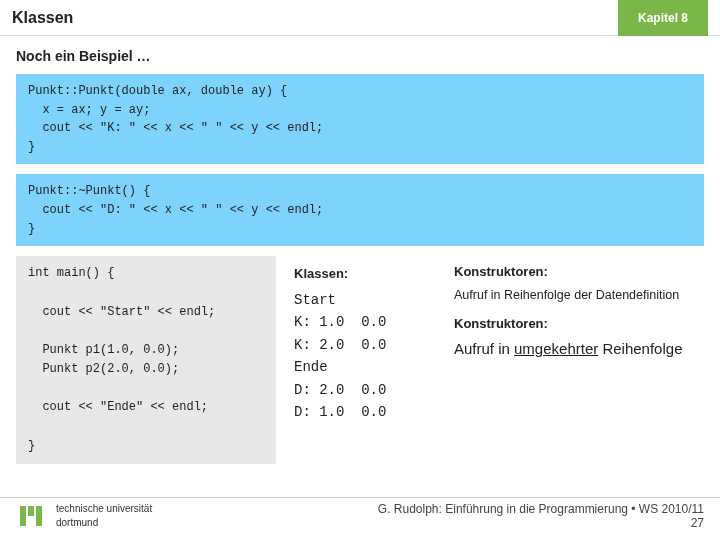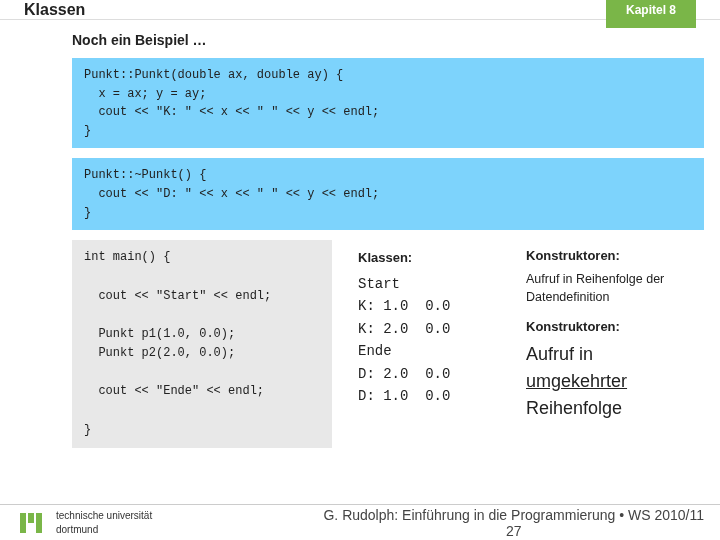--- a/index.html
+++ b/index.html
@@ -13,45 +13,44 @@
       color: #222;
       overflow: hidden;
       position: relative;
     }
 
     
     .header {
       display: flex;
       justify-content: space-between;
       align-items: center;
-      height: 20px;
+      height: 36px;
       background: #ffffff;
-      padding: 0 24px;
+      padding: 0 12px;
       border-bottom: 1px solid #ddd;
     }
     .header-title {
       font-size: 16px;
       font-weight: bold;
       color: #222;
     }
     .header-kapitel {
       background: #7ab648;
       color: white;
       font-size: 12px;
       font-weight: bold;
       padding: 5px 20px;
       height: 36px;
       display: flex;
       align-items: center;
     }
 
     
     .main-content {
-      padding: 12px 16px 8px 28px;
-      margin-left: 44px;
+      padding: 12px 16px 8px 16px;
     }
 
     .subtitle {
       font-size: 14px;
       font-weight: bold;
       margin-bottom: 10px;
     }
 
     
     .code-block {
@@ -60,21 +59,21 @@
       font-size: 12px;
       padding: 8px 12px;
       margin-bottom: 10px;
       line-height: 1.55;
       white-space: pre;
     }
 
     
     .lower-section {
       display: flex;
-      gap: 12px;
+      gap: 4px;
       margin-top: 4px;
     }
 
     .col-code {
       flex: 0 0 260px;
       background: #e8e8e8;
       font-family: 'Courier New', Courier, monospace;
       font-size: 12px;
       padding: 8px 12px;
       line-height: 1.6;
@@ -117,31 +116,31 @@
       margin-bottom: 10px;
       font-size: 12.5px;
     }
 
     .notes-title2 {
       font-weight: bold;
       margin-bottom: 4px;
     }
 
     .notes-text2 {
-      font-size: 18px;
+      font-size: 15px;
     }
 
     u {
       text-decoration: underline;
     }
 
     
     .footer {
       position: absolute;
-      bottom: 0;
+      bottom: 7px;
       left: 0;
       right: 0;
       height: 36px;
       display: flex;
       align-items: center;
       justify-content: space-between;
       padding: 0 16px;
       border-top: 1px solid #ccc;
     }
 
@@ -156,23 +155,23 @@
       height: 28px;
     }
 
     .footer-university {
       font-size: 10px;
       color: #333;
       line-height: 1.35;
     }
 
     .footer-right {
-      font-size: 14px;
+      font-size: 12px;
       color: #444;
-      text-align: center;
+      text-align: right;
     }
   </style>
 </head>
 <body>
 
 <div class="header">
   <span class="header-title">Klassen</span>
   <div class="header-kapitel">Kapitel 8</div>
 </div>
 

